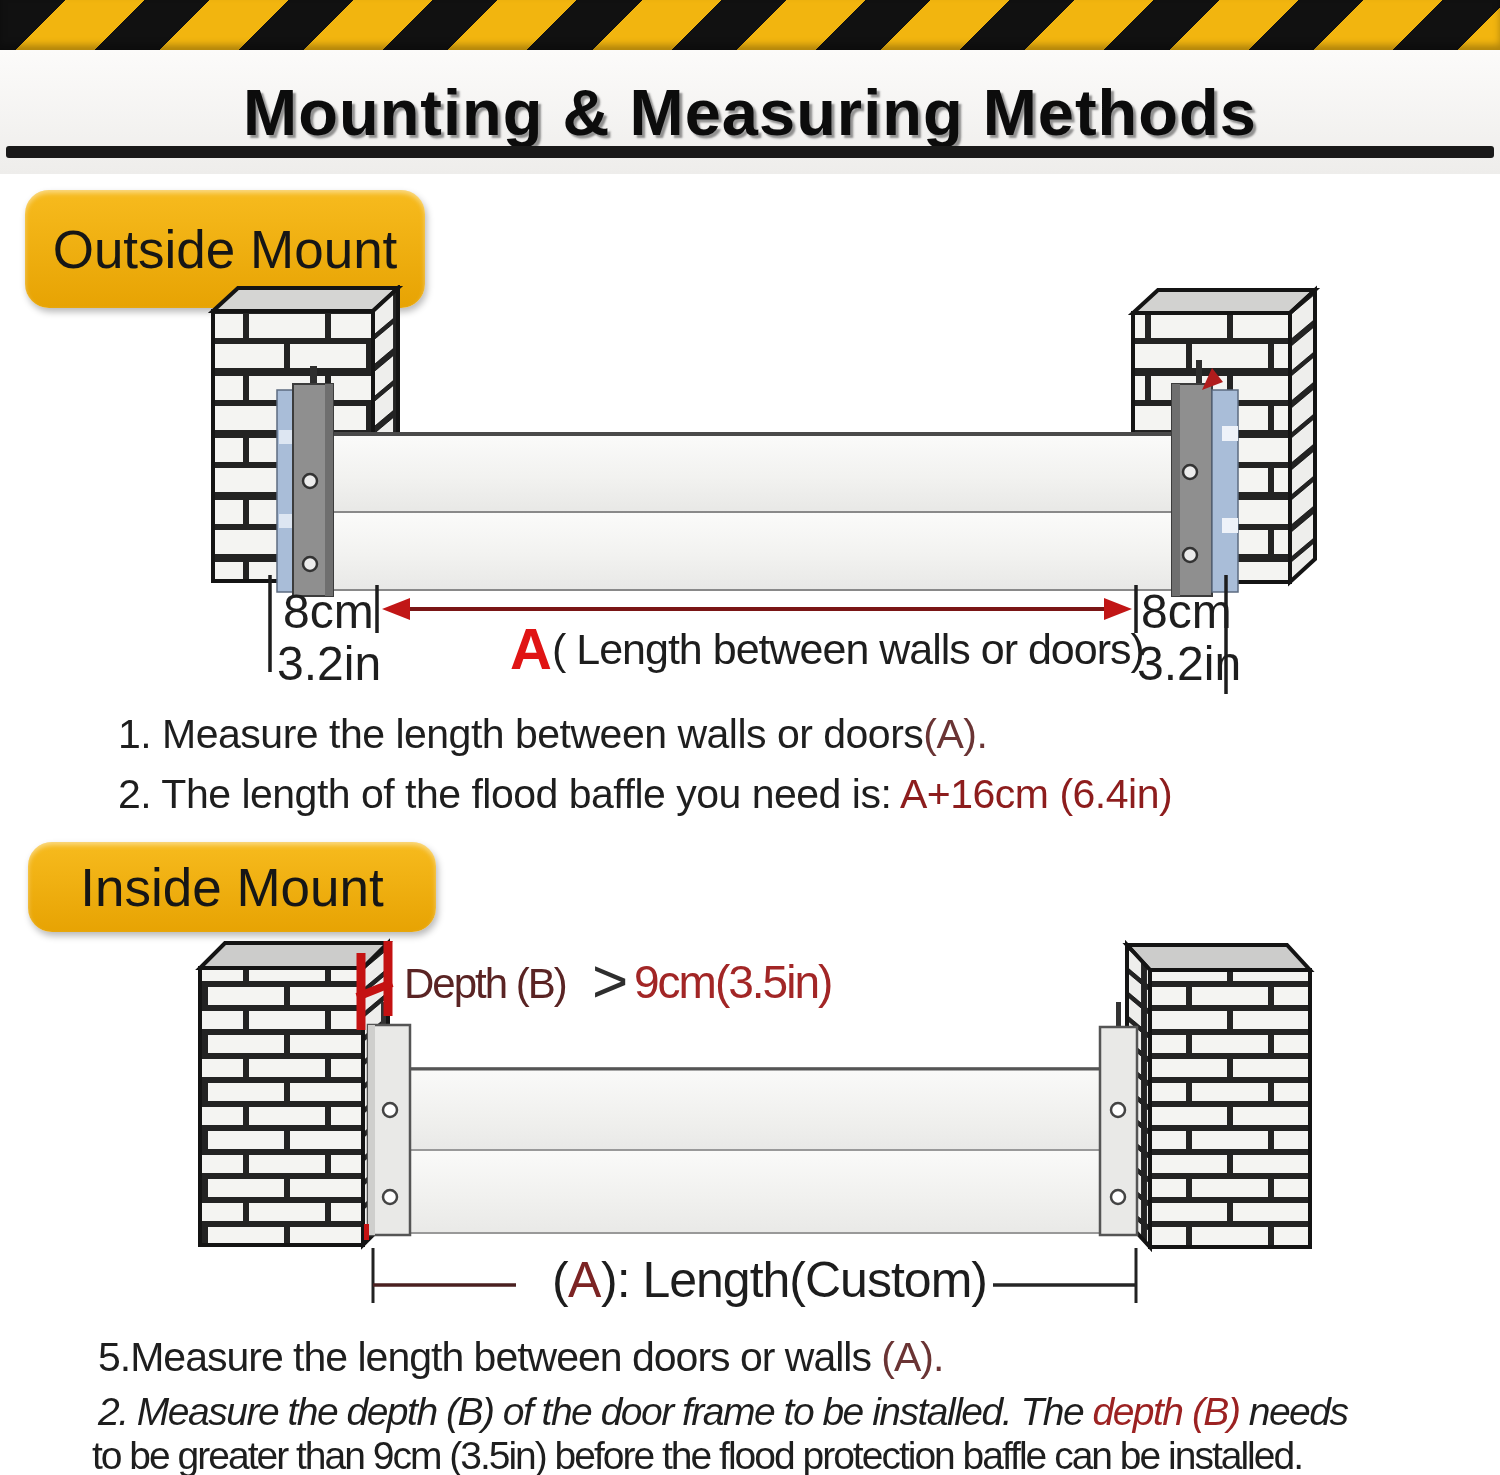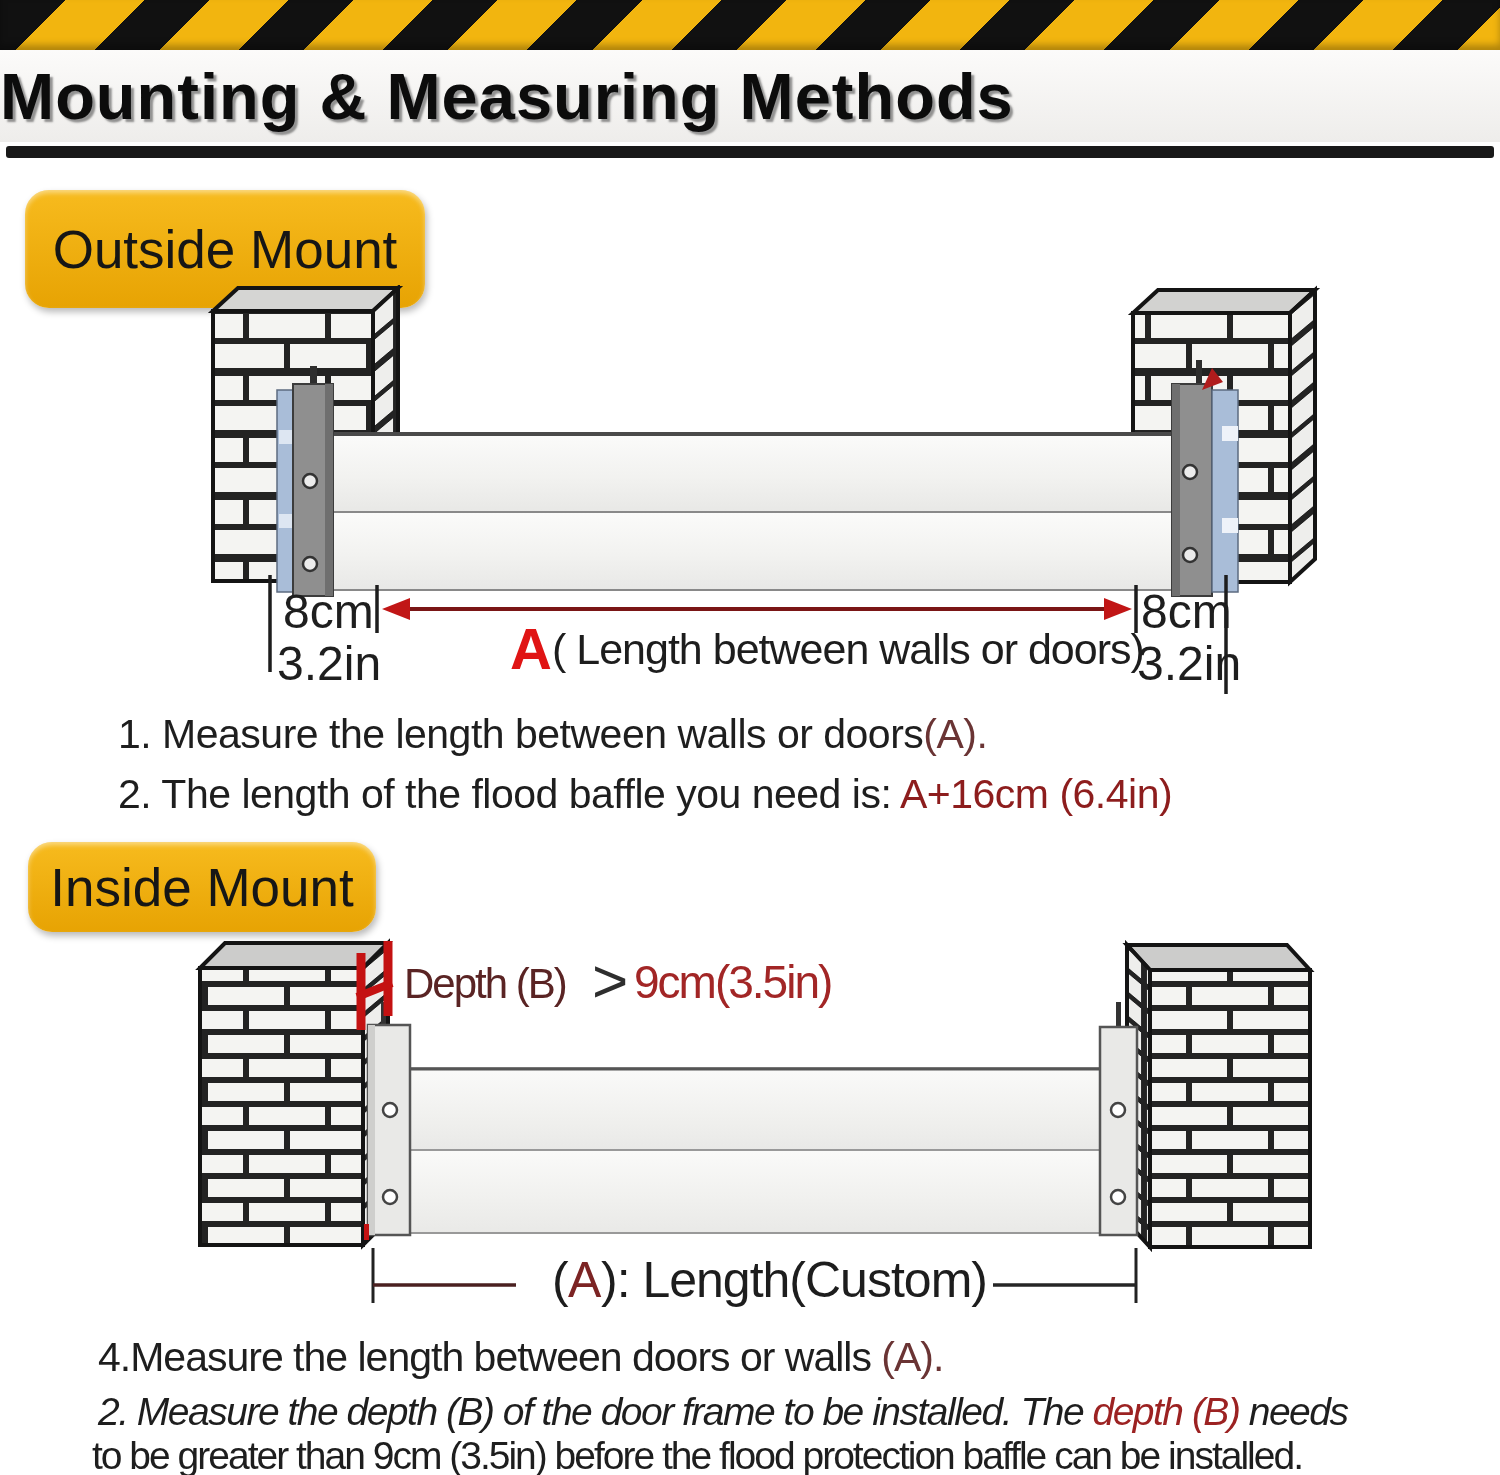--- a/index.html
+++ b/index.html
@@ -6,41 +6,41 @@
   body{
     width:1500px;height:1475px;position:relative;background:#ffffff;
     font-family:"Liberation Sans",sans-serif;overflow:hidden;color:#1e1e1e;
   }
   .hazard{
     position:absolute;left:0;top:0;width:1500px;height:50px;
     background:repeating-linear-gradient(135deg,#111111 0 46px,#F2B50F 46px 102px);
     box-shadow:inset 0 -5px 7px rgba(0,0,0,.28);
   }
   .titlebar{
-    position:absolute;left:0;top:50px;width:1500px;height:92px;
+    position:absolute;left:0;top:50px;width:1500px;height:124px;
     background:linear-gradient(#fcfbfa,#eeedeb);
-    display:flex;align-items:center;justify-content:flex-start;
+    display:flex;align-items:center;justify-content:center;
   }
   .titlebar h1{
     margin:0;font-size:65px;font-weight:bold;color:#0c0c0c;letter-spacing:1px;
     text-shadow:3px 3px 2px rgba(90,90,90,.65), 1px 1px 0 rgba(255,255,255,.8);
   }
   .divider{
     position:absolute;left:6px;top:146px;width:1488px;height:12px;
     background:#191919;border-radius:3px;
   }
   .badge{
     position:absolute;border-radius:24px;
     background:linear-gradient(#f7bb1e,#e7a303);
     box-shadow:2px 4px 7px rgba(0,0,0,.28), inset 0 3px 5px rgba(255,255,255,.45);
     display:flex;align-items:center;justify-content:center;
     font-size:53px;color:#161616;
   }
   .badge-outside{left:25px;top:190px;width:400px;height:118px;}
-  .badge-inside{left:28px;top:842px;width:348px;height:90px;}
+  .badge-inside{left:28px;top:842px;width:408px;height:90px;}
   .diag{position:absolute;left:0;}
   #diag-outside{top:285px;width:1500px;height:420px;}
   #diag-inside{top:935px;width:1500px;height:395px;}
   svg text{font-family:"Liberation Sans",sans-serif;}
   .steps{position:absolute;white-space:nowrap;}
   .steps .line{line-height:1.12;}
   #steps-outside{left:118px;top:712px;font-size:41px;letter-spacing:-.5px;}
   #steps-outside .line+.line{margin-top:14px;}
   #in-step1{left:98px;top:1334px;font-size:41px;letter-spacing:-1px;}
   #in-step2{left:98px;top:1390px;font-size:39px;letter-spacing:-1.5px;font-style:italic;}
@@ -225,15 +225,15 @@
     <line x1="373" y1="1248" x2="373" y2="1303" stroke="#222" stroke-width="3"></line>
     <line x1="1136" y1="1248" x2="1136" y2="1303" stroke="#222" stroke-width="3"></line>
     <line x1="373" y1="1285" x2="516" y2="1285" stroke="#4a2020" stroke-width="3.5"></line>
     <line x1="993" y1="1285" x2="1136" y2="1285" stroke="#262626" stroke-width="3.5"></line>
     <text x="552" y="1297" font-size="50" fill="#1d1d1d">(</text>
     <text x="568" y="1297" font-size="50" fill="#7c2424">A</text>
     <text x="601" y="1297" font-size="50" fill="#1d1d1d" style="letter-spacing:-1px">): Length(Custom)</text>
   </g>
 </svg>
 
-<div id="in-step1" class="steps line"><span>4.Measure the length between doors or walls </span><span class="hl-a">(A).</span></div>
+<div id="in-step1" class="steps line"><span>5.Measure the length between doors or walls </span><span class="hl-a">(A).</span></div>
 <div id="in-step2" class="steps line"><span>2. Measure the depth (B) of the door frame to be installed. The </span><span class="hl-depth">depth (B)</span><span> needs</span></div>
 <div id="in-step3" class="steps line"><span>to be greater than 9cm (3.5in) before the flood protection baffle can be installed.</span></div>
 
 </body></html>

